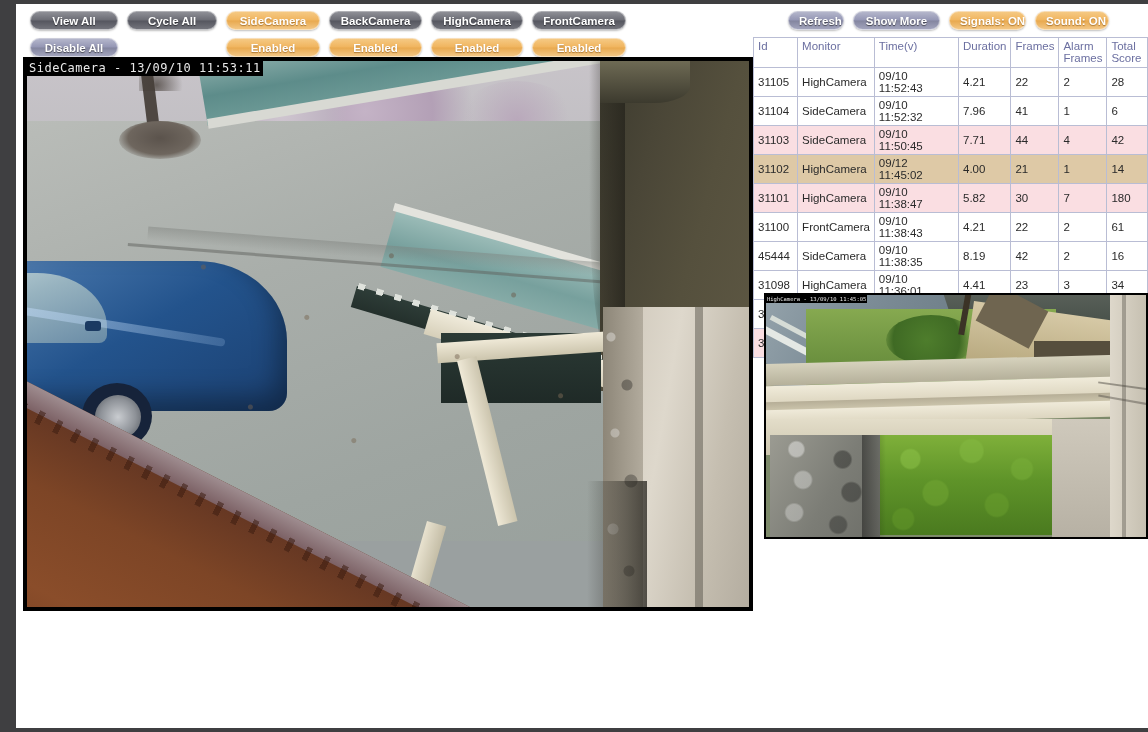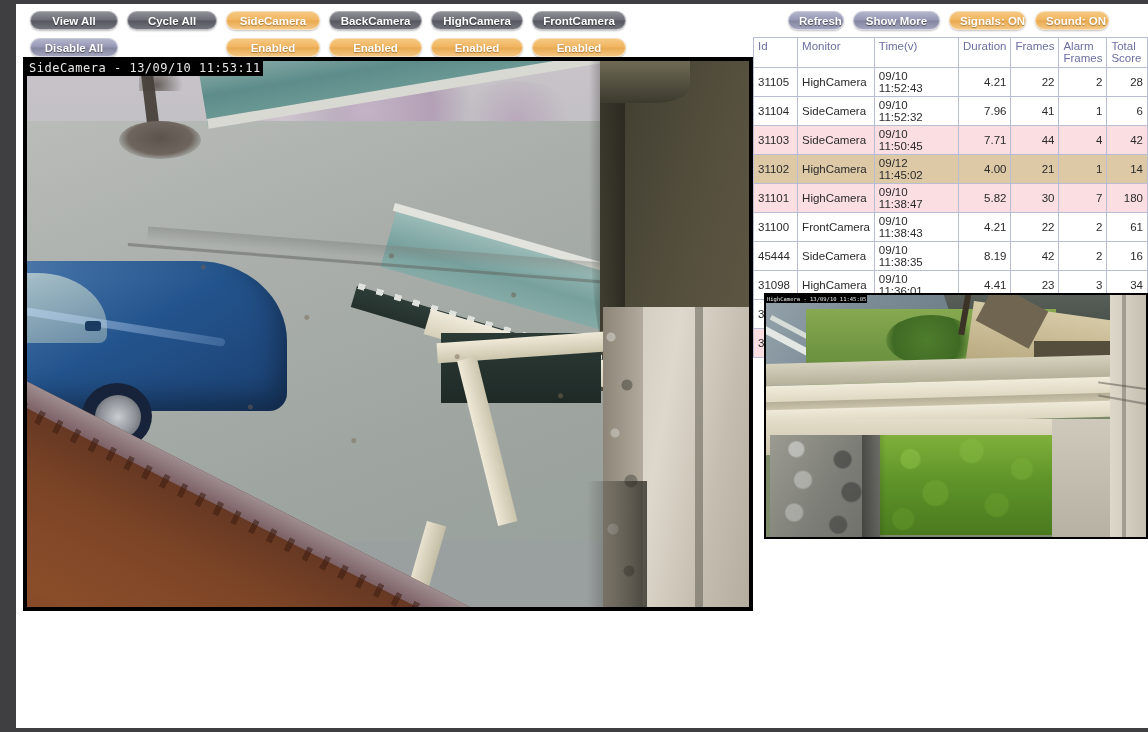--- a/index.html
+++ b/index.html
@@ -92,21 +92,21 @@
   }
   #evtable th {
     color: #6b6fa0;
     text-align: left;
     vertical-align: top;
     font-size: 11.5px;
     background: #ffffff;
     height: 30px;
   }
   #evtable td { height: 20px; }
-  #evtable td.num { text-align: right; }
+  #evtable td.num { text-align: left; }
   #evtable tr.r-white td { background: #ffffff; }
   #evtable tr.r-pink  td { background: #fadee2; }
   #evtable tr.r-tan   td { background: #dec9a6; }
   .c-id   { width: 45px; }
   .c-mon  { width: 76px; }
   .c-time { width: 93px; }
   .c-dur  { width: 50px; }
   .c-frm  { width: 46px; }
   .c-alm  { width: 44px; margin-top: 11px; }
   .c-tot  { width: 41px; }

